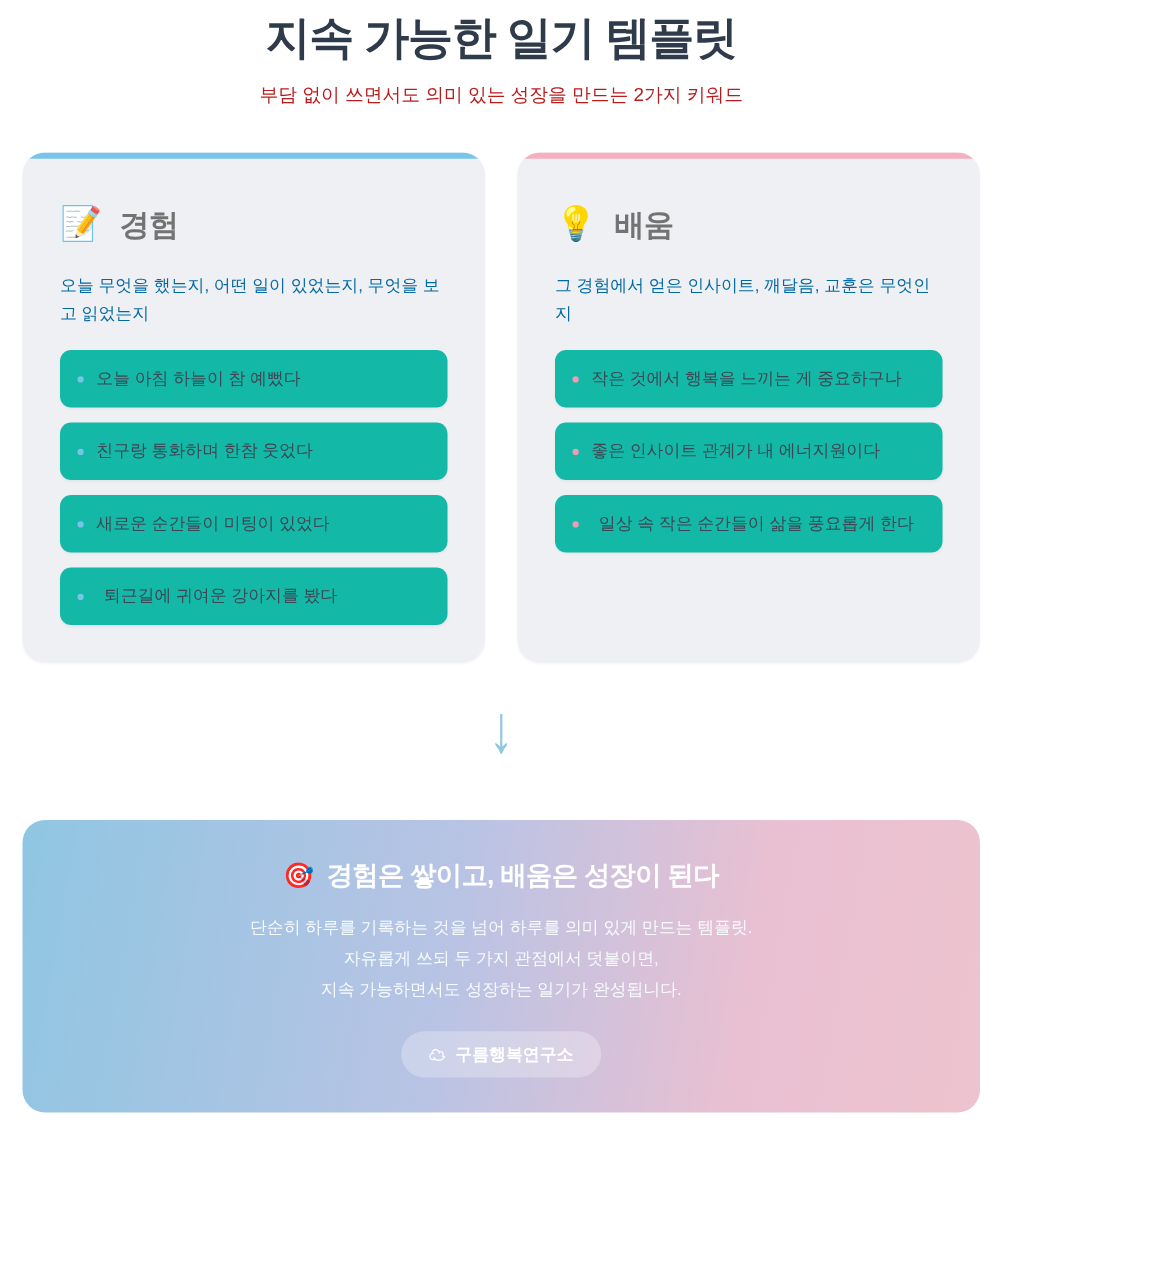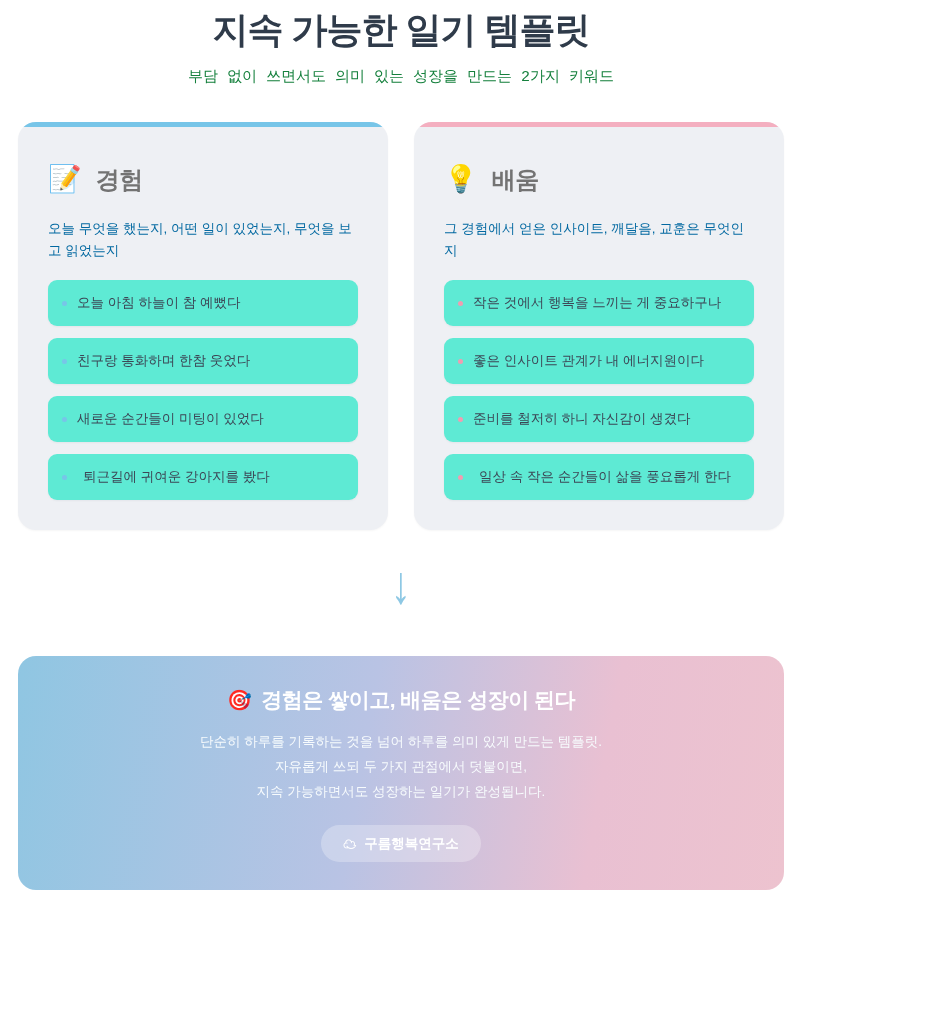--- a/index.html
+++ b/index.html
@@ -31,24 +31,23 @@
   .main-title {
     font-size: 36px;
     font-weight: bold;
     letter-spacing: -1px;
     color: #2f3b4a;
     margin: 0;
     line-height: 1.35;
   }
   .subtitle {
     font-size: 15px;
-    color: #15803d;
+    color: #b91c1c;
     margin: 12px 0 0 0;
     font-weight: normal;
-    font-family: Liberation Mono, monospace;
   }
 
   
   .cards {
     display: flex;
     gap: 26px;
     margin-top: 36px;
     padding: 0 0px;
   }
   .card {
@@ -95,21 +94,21 @@
     min-height: 44px;
   }
   .card.learning .card-desc { min-height: 44px; }
 
   .item-list {
     list-style: none;
     margin: 0;
     padding: 0;
   }
   .item {
-    background: #5eead4;
+    background: #14b8a6;
     border-radius: 9px;
     padding: 14px 16px 14px 14px;
     margin-bottom: 12px;
     font-size: 13.5px;
     color: #3c4756;
     display: flex;
     align-items: center;
     gap: 10px;
     box-shadow: 0 1px 2px rgba(30,40,60,0.05);
   }
@@ -226,24 +225,20 @@
         <li class="item">
           <span class="dot"></span>
           <span>작은 것에서 행복을 느끼는 게 중요하구나</span>
         </li>
         <li class="item">
           <span class="dot"></span>
           <span>좋은 인사이트 관계가 내 에너지원이다</span>
         </li>
         <li class="item">
           <span class="dot"></span>
-          <span>준비를 철저히 하니 자신감이 생겼다</span>
-        </li>
-        <li class="item">
-          <span class="dot"></span>
           <span>일상 속 작은 순간들이 삶을 풍요롭게 한다</span>
         </li>
       </ul>
     </div>
 
   </div>
 
   <div class="arrow-wrap">
     <span class="arrow">↓</span>
   </div>

